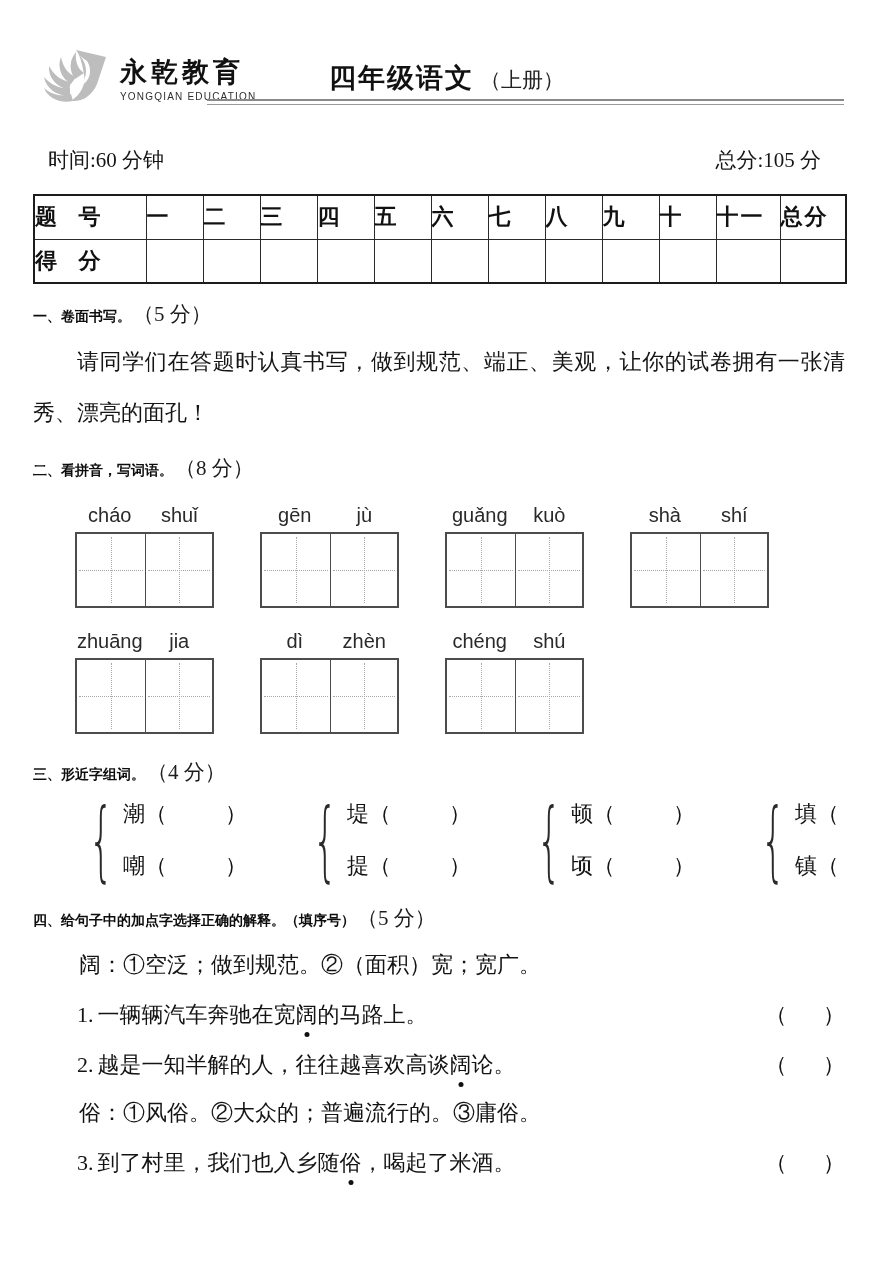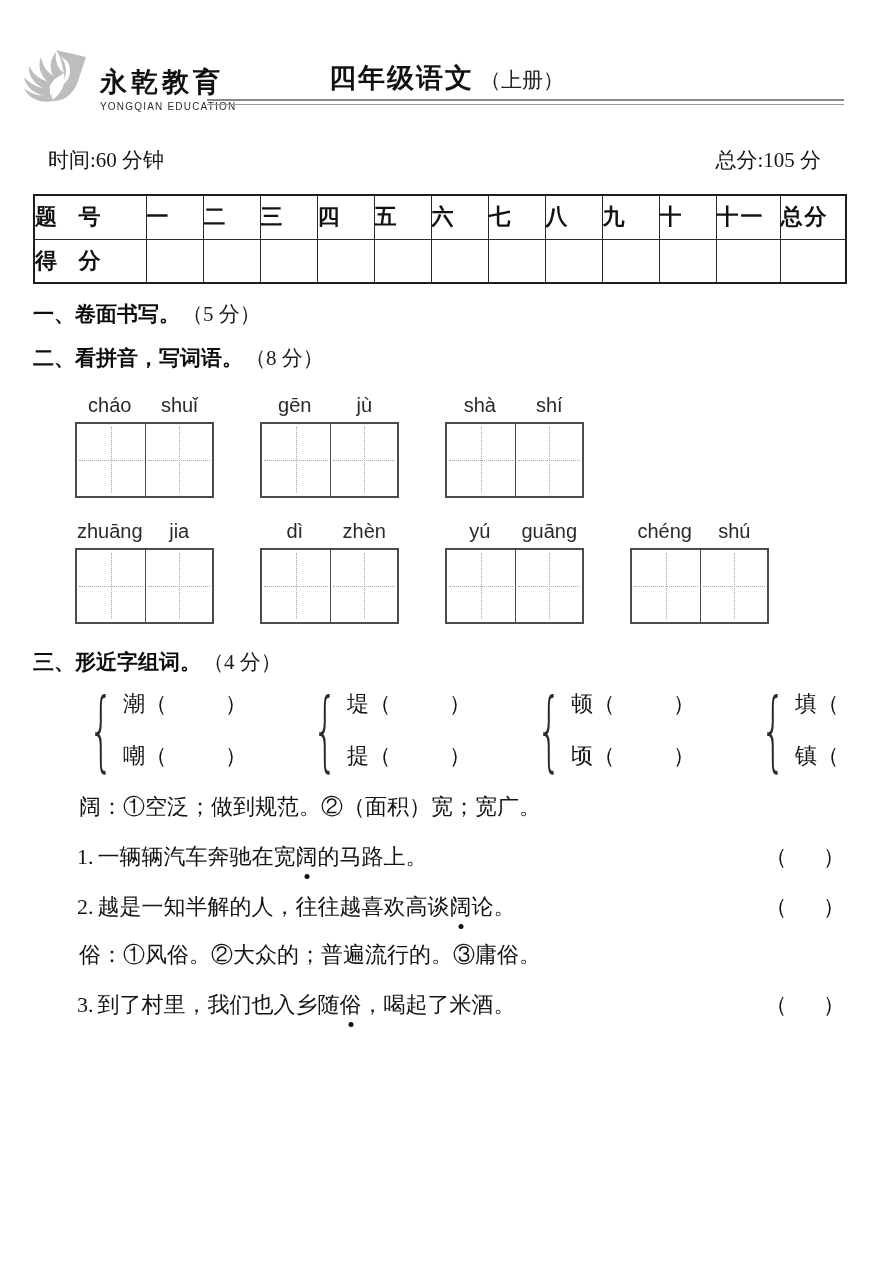--- a/index.html
+++ b/index.html
@@ -5,21 +5,21 @@
   * { margin:0; padding:0; box-sizing:border-box; }
   html,body { background:#e8e8e8; }
   .page {
     position:relative; width:877px; height:1280px; margin:0 auto;
     background:#ffffff; overflow:hidden;
     font-family:"Liberation Serif", serif; color:#1b1b1b;
   }
 
   
   .header { position:relative; height:128px; }
-  .logo { position:absolute; left:20px; top:44px; display:flex; align-items:flex-end; }
+  .logo { position:absolute; left:40px; top:44px; display:flex; align-items:center; }
   .logo-mark { width:76px; height:68px; }
   .logo-text { margin-left:4px; }
   .logo-cn { font-family:"Liberation Serif", serif; font-weight:bold; font-size:27px; letter-spacing:4px; color:#111; }
   .logo-en { font-family:"Liberation Sans", sans-serif; font-size:10px; letter-spacing:1.2px; color:#2e2e2e; margin-top:1px; }
   .course-title { position:absolute; left:16px; right:0; top:60px; text-align:center; white-space:nowrap; }
   .course-main { font-family:"Liberation Sans", sans-serif; font-weight:bold; font-size:27px; letter-spacing:2px; color:#111; }
   .course-vol { font-family:"Liberation Serif", serif; font-size:21px; color:#222; margin-left:6px; }
   .header-rule { position:absolute; left:207px; right:33px; top:99px; height:6px;
     border-top:2px solid #8a8a8a; border-bottom:1px solid #9a9a9a; }
 
@@ -42,21 +42,21 @@
   
   .score-table { width:812px; margin:20px auto 0 33px; border-collapse:collapse; table-layout:fixed;
     border:2.5px solid #1c1c1c; }
   .score-table td { border:1.2px solid #2a2a2a; height:44px; text-align:left;
     font-size:22px; font-weight:bold; color:#111; letter-spacing:2px; }
   .score-table td.first { letter-spacing:8px; }
 
   
   .main { margin:0 32px 0 33px; }
   .sec-head { margin-top:16px; white-space:nowrap; }
-  .h-main { font-family:"Liberation Sans", sans-serif; font-weight:bold; font-size:21px; color:#0d0d0d; }
+  .h-main { font-family:"Liberation Sans", sans-serif; font-weight:bold; font-size:14px; color:#0d0d0d; }
   .h-score { font-family:"Liberation Serif", serif; font-size:21px; color:#1d1d1d; margin-left:2px; }
 
   .para { margin-top:8px; font-size:22px; line-height:51px; text-align:justify; text-indent:2em; color:#151515; }
 
   
   .py-row { display:flex; gap:46px; padding-left:42px; margin-top:22px; }
   .py-item { width:139px; }
   .py-labels { display:flex; height:28px; font-family:"Liberation Sans", sans-serif;
     font-size:20px; color:#2a2a2a; }
   .py-labels span { flex:1; text-align:center; }
@@ -168,20 +168,21 @@
           <td></td>
     </tr>
   </tbody>
     </table>
 
   <div class="main">
 
     <div class="sec-head">
       <span class="h-main">一、卷面书写。</span><span class="h-score">（5 分）</span>
     </div>
+    <p class="para">请同学们在答题时认真书写，做到规范、端正、美观，让你的试卷拥有一张清秀、漂亮的面孔！</p>
 
     <div class="sec-head">
       <span class="h-main">二、看拼音，写词语。</span><span class="h-score">（8 分）</span>
     </div>
 
     <div class="py-row">
       <div class="py-item">
         <div class="py-labels">
           <span>cháo</span>
             <span>shuǐ</span>
@@ -208,20 +209,36 @@
               <i class="h"></i>
             </div>
             <div class="cell">
               <i class="v"></i>
               <i class="h"></i>
             </div>
         </div>
       </div>
       <div class="py-item">
         <div class="py-labels">
+          <span>guǎng</span>
+            <span>kuò</span>
+        </div>
+        <div class="tian">
+          <div class="cell">
+              <i class="v"></i>
+              <i class="h"></i>
+            </div>
+            <div class="cell">
+              <i class="v"></i>
+              <i class="h"></i>
+            </div>
+        </div>
+      </div>
+      <div class="py-item">
+        <div class="py-labels">
           <span>shà</span>
             <span>shí</span>
         </div>
         <div class="tian">
           <div class="cell">
               <i class="v"></i>
               <i class="h"></i>
             </div>
             <div class="cell">
               <i class="v"></i>
@@ -245,36 +262,20 @@
             <div class="cell">
               <i class="v"></i>
               <i class="h"></i>
             </div>
         </div>
       </div>
       <div class="py-item">
         <div class="py-labels">
           <span>dì</span>
             <span>zhèn</span>
-        </div>
-        <div class="tian">
-          <div class="cell">
-              <i class="v"></i>
-              <i class="h"></i>
-            </div>
-            <div class="cell">
-              <i class="v"></i>
-              <i class="h"></i>
-            </div>
-        </div>
-      </div>
-      <div class="py-item">
-        <div class="py-labels">
-          <span>yú</span>
-            <span>guāng</span>
         </div>
         <div class="tian">
           <div class="cell">
               <i class="v"></i>
               <i class="h"></i>
             </div>
             <div class="cell">
               <i class="v"></i>
               <i class="h"></i>
             </div>
@@ -326,20 +327,23 @@
       </div>
       <div class="pair">
         <span class="brace">{</span>
         <div class="pair-lines">
           <div class="pair-line"><span>填</span><span>（</span><span class="p-gap"></span></div>
           <div class="pair-line"><span>镇</span><span>（</span><span class="p-gap"></span></div>
         </div>
       </div>
     </div>
 
+    <div class="sec-head" style="margin-top:20px">
+      <span class="h-main">四、给句子中的加点字选择正确的解释。（填序号）</span><span class="h-score">（5 分）</span>
+    </div>
 
     <div class="def-row">阔：①空泛；做到规范。②（面积）宽；宽广。</div>
 
     <div class="q-row">
       <div class="q-text"><span class="q-num">1.</span><span>一辆辆汽车奔驰在宽</span><span class="dotchar">阔</span><span>的马路上。</span></div>
       <div class="blank">
           <span>（</span>
           <span>）</span>
         </div>
     </div>

